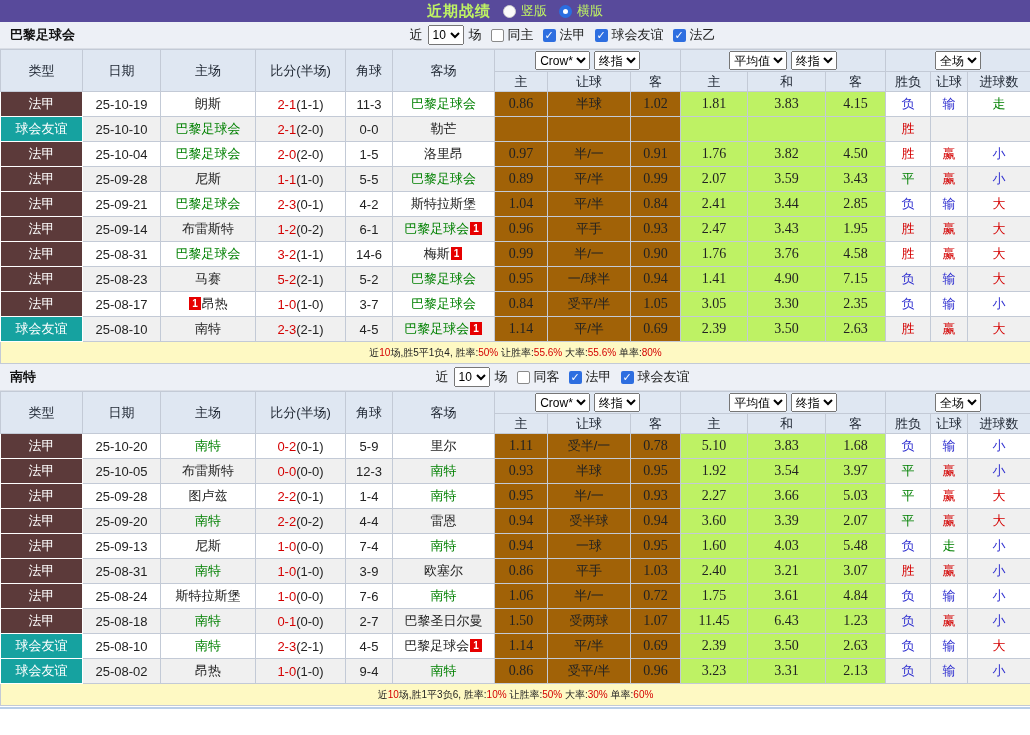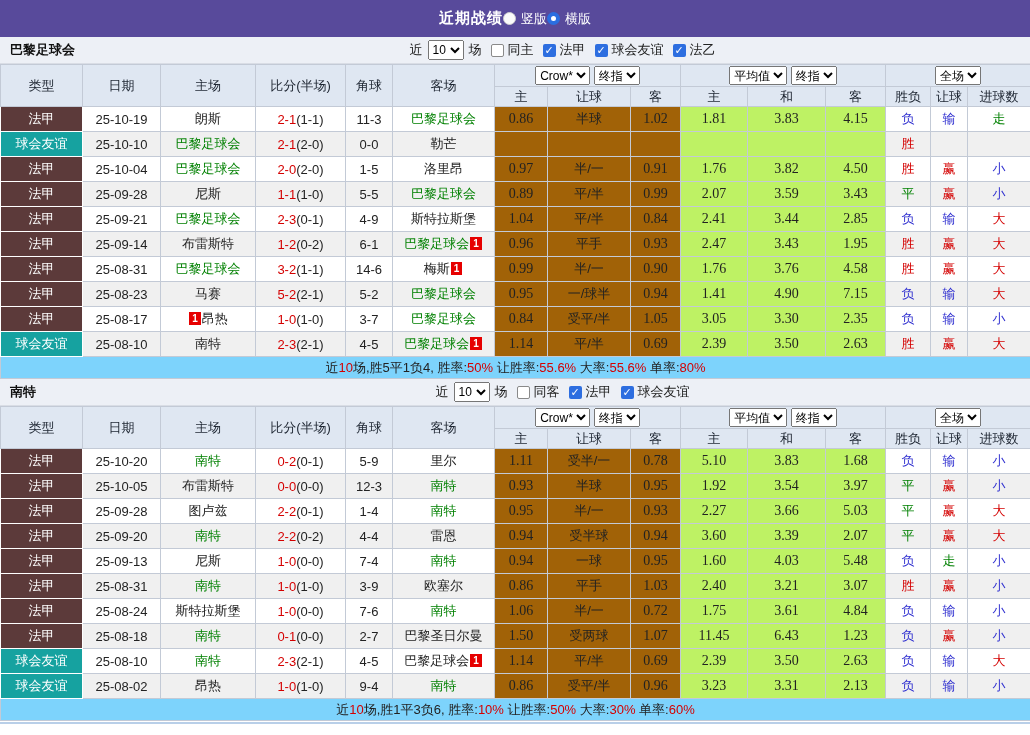--- a/index.html
+++ b/index.html
@@ -2,22 +2,22 @@
 <html style="--red: #d40000; --blue: #3030d0; --green: #008000; --ligue1: #5c3a3a; --friendly: #16a2a0; --topbar: #584a9b;"><head>
 <meta charset="utf-8">
 <style>
   :root{
     --red:#d40000; --blue:#3030d0; --green:#008000;
     --ligue1:#5c3a3a; --friendly:#16a2a0; --topbar:#584a9b;
   }
   *{box-sizing:border-box}
   body{margin:0;width:1030px;background:#fff;color:#222;
        font-family:"Liberation Sans","DejaVu Sans",sans-serif;font-size:13px;}
-  .topbar{height:37px;background:var(--topbar);display:flex;align-items:center;
-          justify-content:center;gap:0;color:#ffffff}
+  .topbar{height:22px;background:var(--topbar);display:flex;align-items:center;
+          justify-content:center;gap:12px;color:#bef264}
   .topbar-title{font-weight:bold;font-size:15px;letter-spacing:1px}
   .radio-lab{display:flex;align-items:center;gap:5px;font-size:13px;cursor:pointer}
   .radio{display:inline-block;width:13px;height:13px;border-radius:50%}
   .radio.off{background:#fbfbfb;border:1px solid #cfcfcf}
   .radio.on{background:#fff;border:4px solid #2a6ee0}
   .section-head{height:27px;background:#edf0f6;display:flex;align-items:center;
                 position:relative;border-bottom:1px solid #d9dde5}
   .team-name{position:absolute;left:10px;font-weight:bold;font-size:13px;color:#111}
   .filters{margin:0 auto;display:flex;align-items:center;gap:3px;padding-left:95px;font-size:13px}
   .filters select{font-size:12px;height:20px;margin:0 2px}
@@ -35,21 +35,21 @@
   td.type{color:#fff;border-color:#fff;font-size:13px}
   td.type.t-ligue1{background:var(--ligue1)}
   td.type.t-friendly{background:var(--friendly)}
   .bg-cream{background:#a16207}
   .bg-blue{background:#bef264}
   .serif{font-family:"Liberation Serif","DejaVu Serif",serif;font-size:14px}
   .c-red{color:var(--red)} .c-blue{color:var(--blue)} .c-green{color:var(--green)}
   .team-green{color:var(--green)}
   .rc{display:inline-block;background:#e60000;color:#fff;font-size:10px;font-weight:bold;
       line-height:13px;padding:0 3px;margin:0 1px;vertical-align:1px}
-  tfoot td{height:22px;background:#7dd3fc;font-size:13px}
+  tfoot td{height:22px;background:#fef9c3;font-size:10px}
   .bottom-line{height:2px;background:#b9cfe8;margin-top:1px}
 </style>
 </head>
 <body>
 
 <div class="topbar">
   <span class="topbar-title">近期战绩</span>
   <span class="radio-lab">
     <span class="radio off"></span>
     <span>竖版</span>
@@ -186,21 +186,21 @@
           <td class="bg-blue serif">3.43</td>
           <td class="c-green">平</td>
           <td class="c-red">赢</td>
           <td class="c-blue">小</td>
         </tr>
         <tr>
           <td class="type t-ligue1">法甲</td>
           <td>25-09-21</td>
           <td><span class="team-green">巴黎足球会</span></td>
           <td><span class="c-red">2-3</span><span>(0-1)</span></td>
-          <td>4-9</td>
+          <td>4-2</td>
           <td><span>斯特拉斯堡</span></td>
           <td class="bg-cream serif">1.04</td>
           <td class="bg-cream">平/半</td>
           <td class="bg-cream serif">0.84</td>
           <td class="bg-blue serif">2.41</td>
           <td class="bg-blue serif">3.44</td>
           <td class="bg-blue serif">2.85</td>
           <td class="c-blue">负</td>
           <td class="c-blue">输</td>
           <td class="c-red">大</td>

